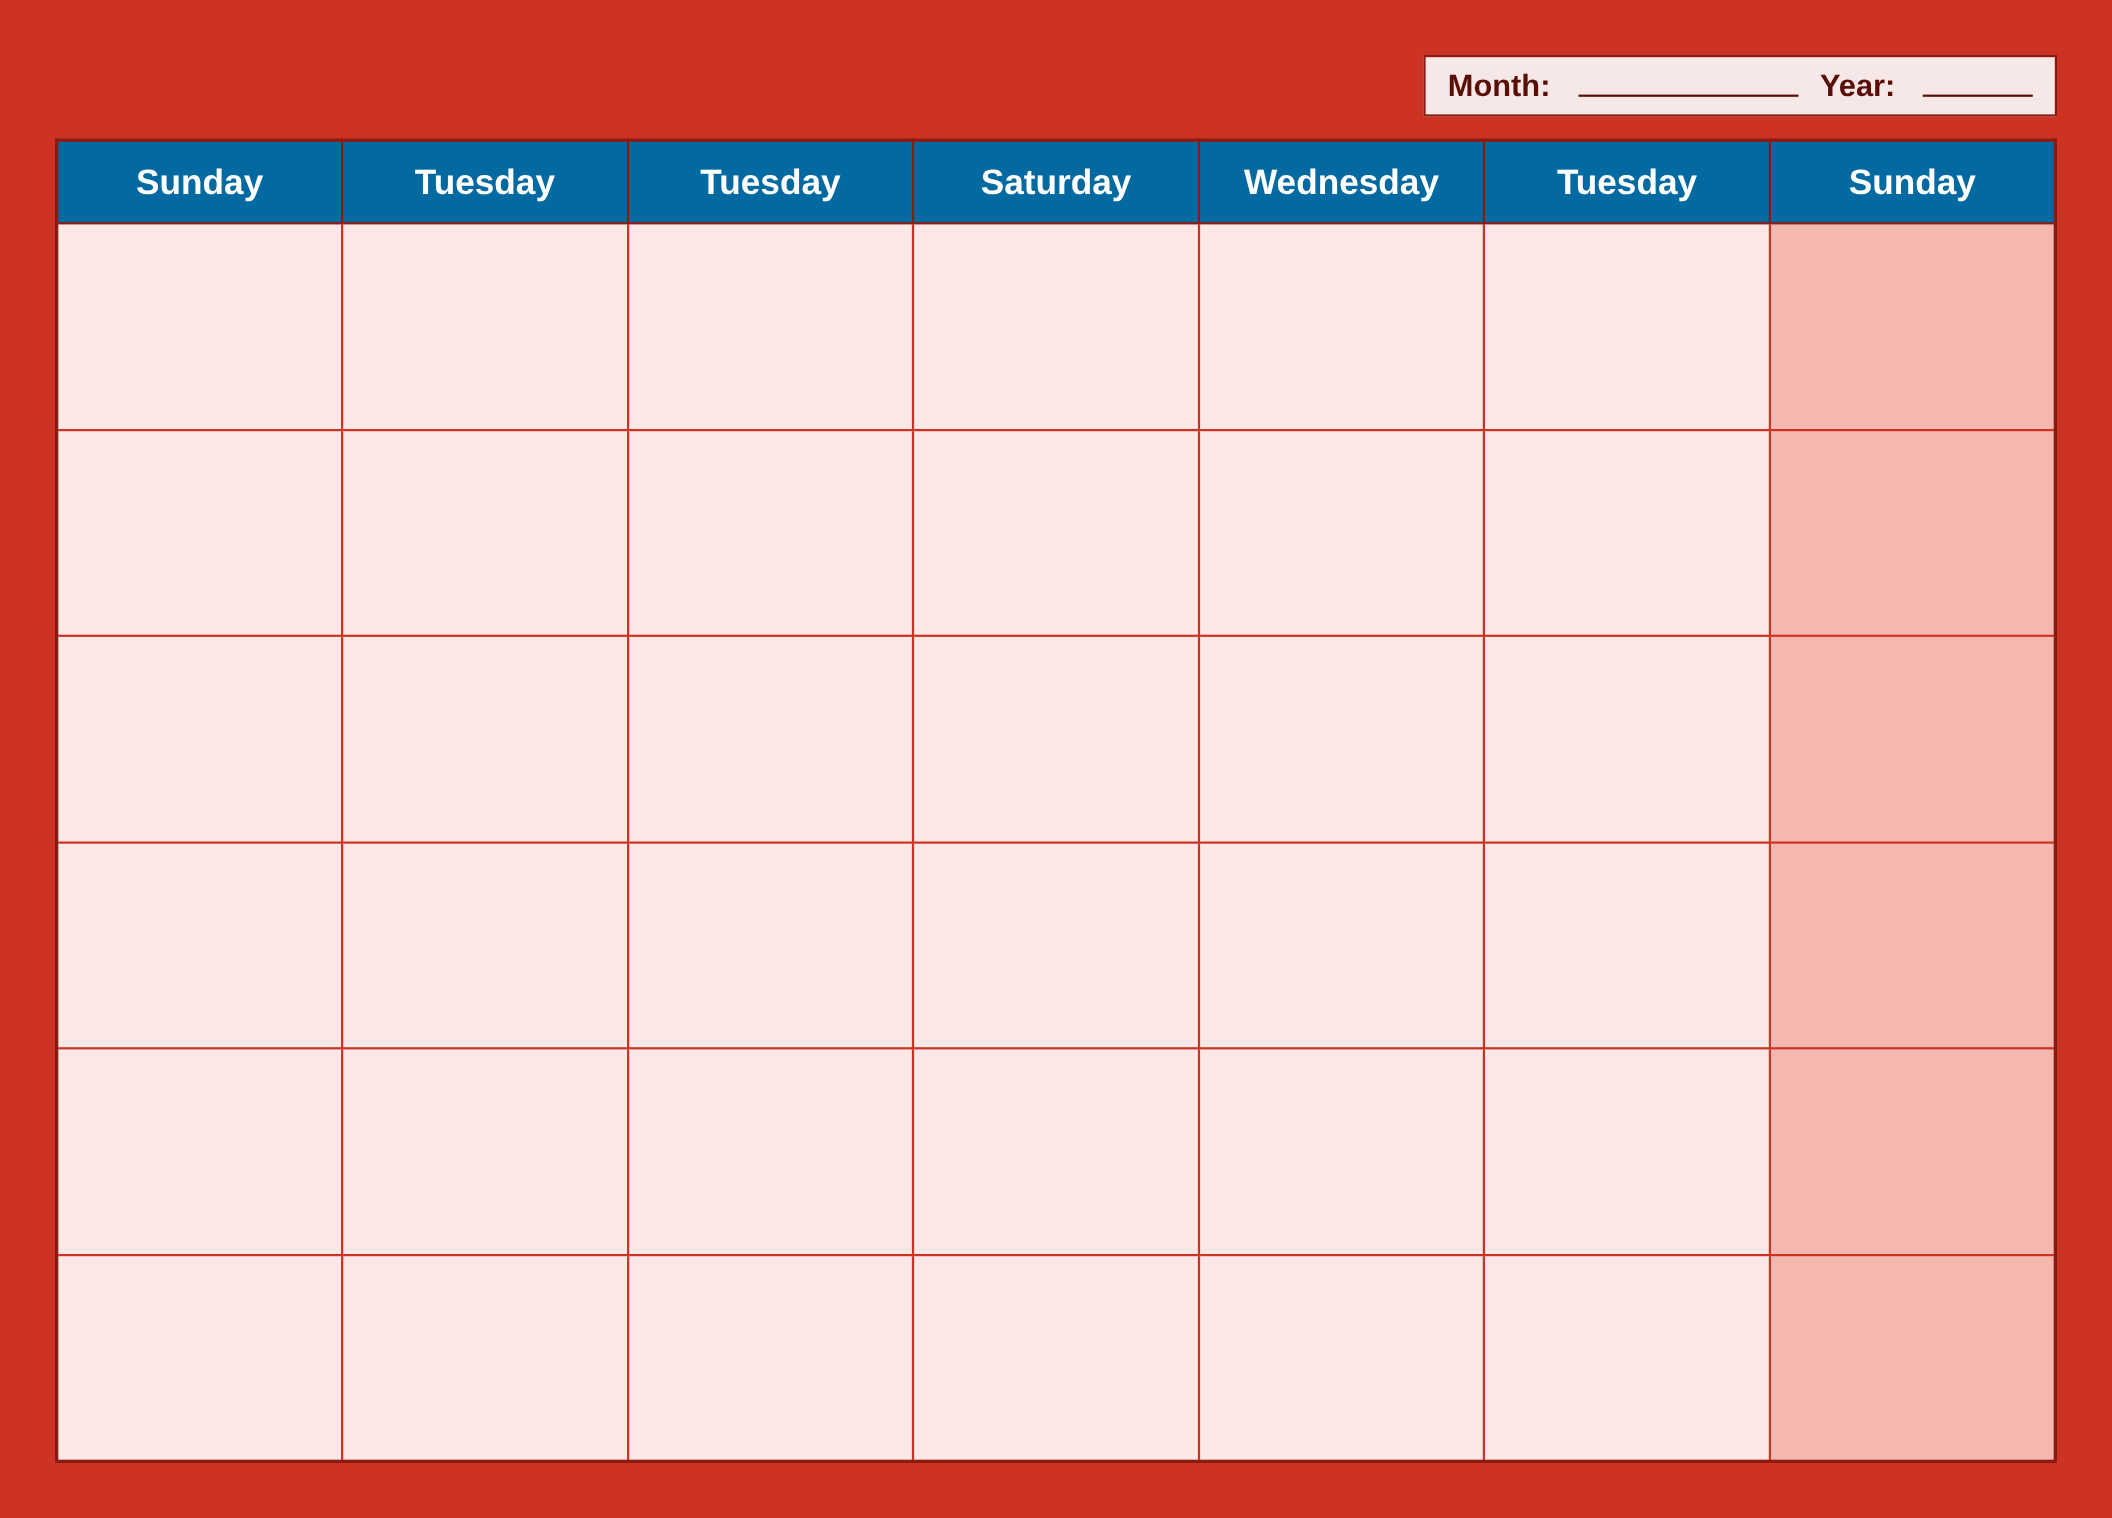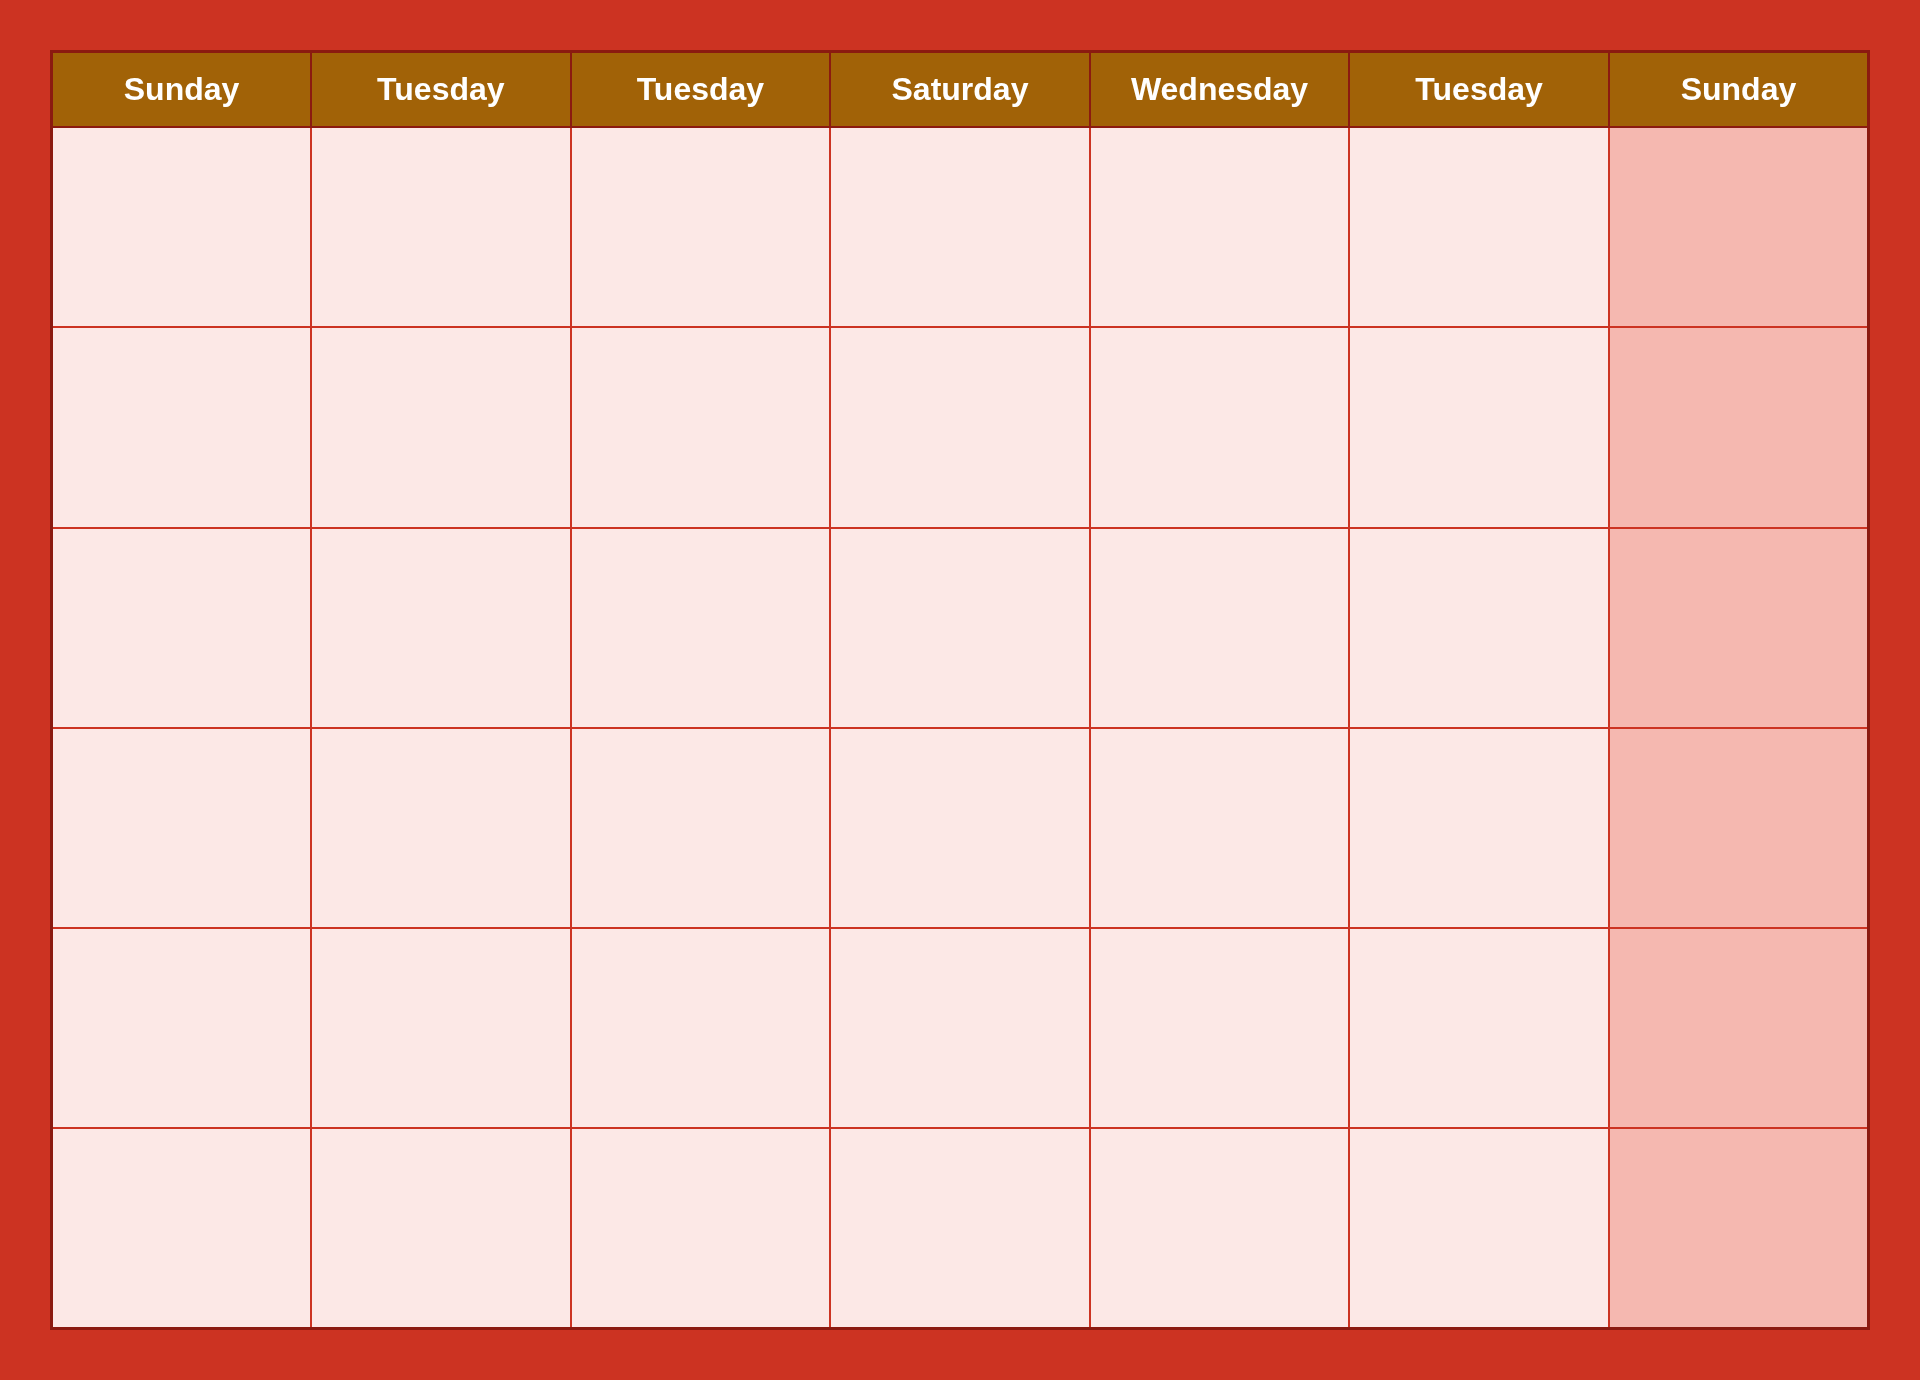--- a/index.html
+++ b/index.html
@@ -65,21 +65,21 @@
     }
 
     .calendar {
       width: 100%;
       flex: 1;
       border-collapse: collapse;
       border: 3px solid #8b1a10;
     }
 
     .calendar-header {
-      background-color: #a16207;
+      background-color: #0369a1;
     }
 
     .calendar-header th {
       color: white;
       font-size: 32px;
       font-weight: bold;
       text-align: center;
       padding: 18px 10px;
       border: 2px solid #8b1a10;
       font-family: Arial, sans-serif;
@@ -104,20 +104,28 @@
 
     tr:first-child td {
       border-top: none;
     }
   </style>
 </head>
 <body>
 
 <div class="page-container">
 
+  <div class="header-row">
+    <div class="month-year-fields">
+      <span class="field-label">Month:</span>
+      <span class="field-underline"></span>
+      <span class="field-label">Year:</span>
+      <span class="field-underline-short"></span>
+    </div>
+  </div>
 
   <table class="calendar">
     <thead class="calendar-header">
       <tr>
         <th>Sunday</th>
         <th>Tuesday</th>
         <th>Tuesday</th>
         <th>Saturday</th>
         <th>Wednesday</th>
         <th>Tuesday</th>

